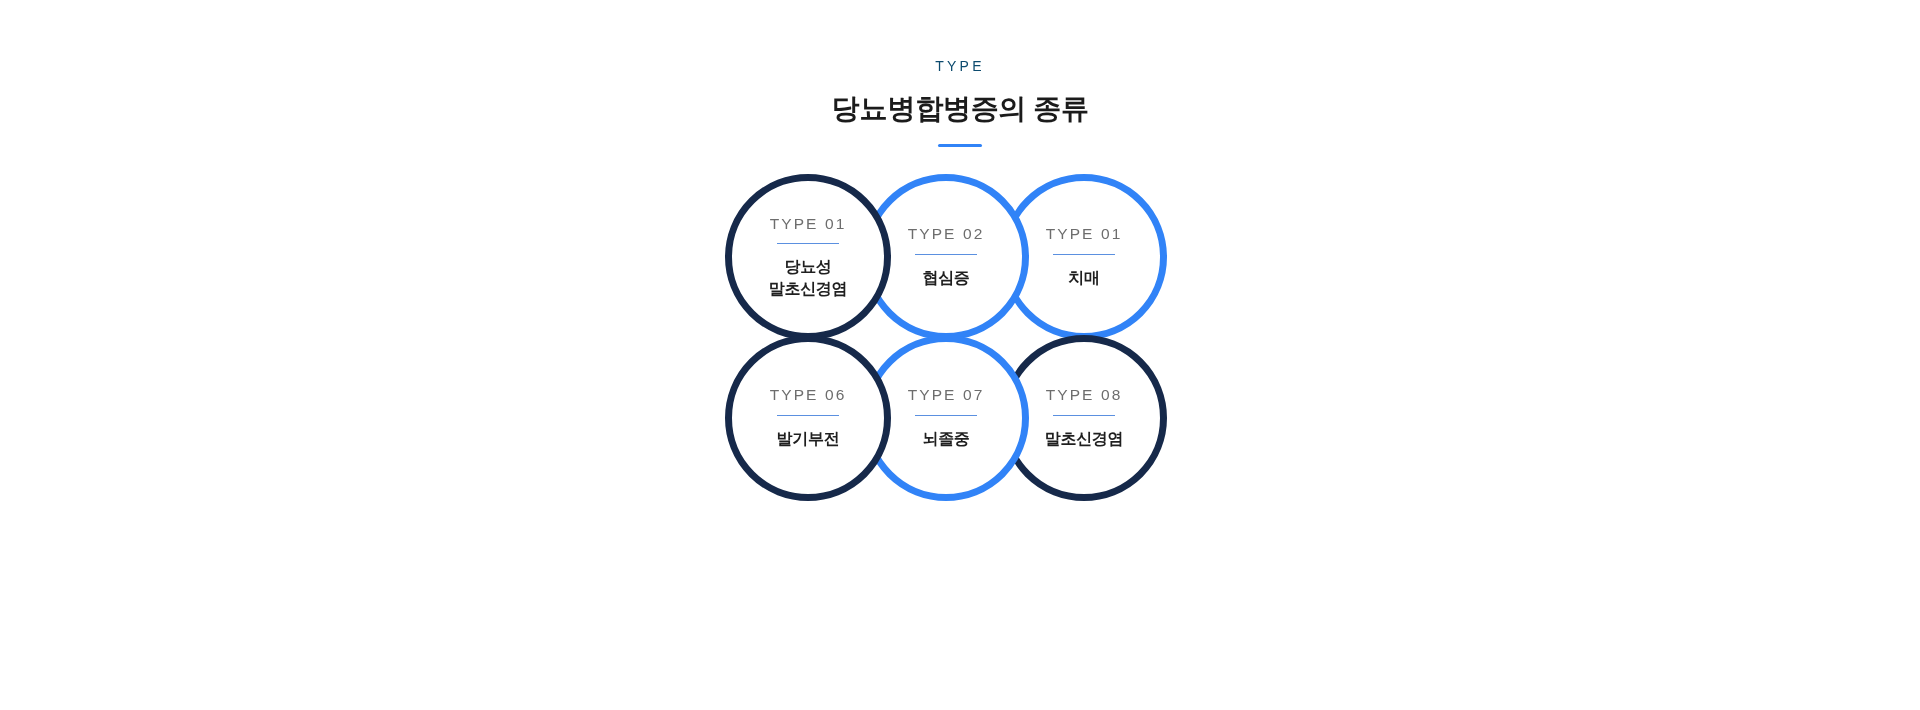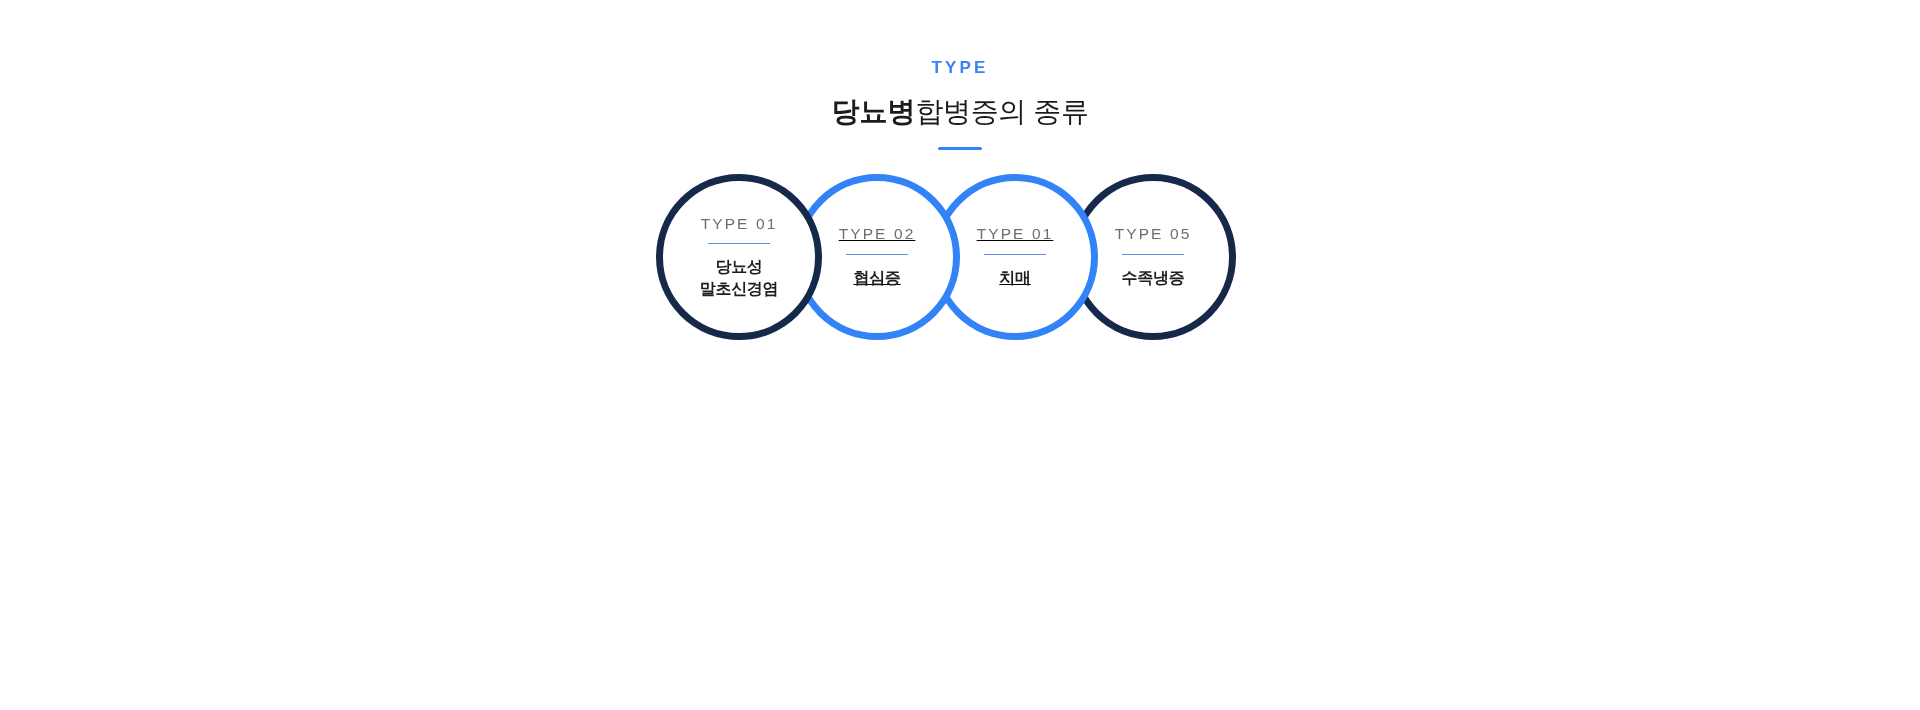--- a/index.html
+++ b/index.html
@@ -19,35 +19,35 @@
 
   
   .header {
     position: absolute;
     left: 0;
     top: 58px;
     width: 1920px;
     text-align: center;
   }
   .eyebrow {
-    font-size: 17px;
+    font-size: 14px;
     letter-spacing: 3.2px;
-    color: #3b82f6;
-    font-weight: 700;
+    color: #0c4a6e;
+    font-weight: 400;
     line-height: 1.2;
   }
   .title {
     margin-top: 16px;
     font-size: 28px;
     color: #1b1b1b;
     line-height: 1.25;
     white-space: nowrap;
   }
   .title .thin { font-weight: 700; }
-  .title .bold { font-weight: 400; letter-spacing: -0.4px; }
+  .title .bold { font-weight: 700; letter-spacing: -0.4px; }
   .title-rule {
     margin: 18px auto 0 auto;
     width: 44px;
     height: 3px;
     background: #3183f7;
     border-radius: 2px;
   }
 
   
   .rows {
@@ -70,21 +70,21 @@
     border-radius: 50%;
     background: #ffffff;
     border: 7px solid #16294a;
     display: flex;
     flex-direction: column;
     align-items: center;
     justify-content: center;
     margin: 0 -14px;
     flex: 0 0 auto;
   }
-  .bubble.accent { border-color: #3183f7; text-decoration: underline; }
+  .bubble.accent { border-color: #3183f7; }
   
   .row .bubble:nth-child(1) { z-index: 5; }
   .row .bubble:nth-child(2) { z-index: 4; }
   .row .bubble:nth-child(3) { z-index: 3; }
   .row .bubble:nth-child(4) { z-index: 2; }
   .row .bubble:nth-child(5) { z-index: 1; }
 
   .bubble-type {
     font-size: 15.5px;
     letter-spacing: 2.1px;
@@ -133,21 +133,33 @@
         <div class="bubble accent">
           <div class="bubble-type">TYPE 02</div>
           <div class="bubble-rule"></div>
           <div class="bubble-label">협심증</div>
         </div>
         <div class="bubble accent">
           <div class="bubble-type">TYPE 01</div>
           <div class="bubble-rule"></div>
           <div class="bubble-label">치매</div>
         </div>
+      </div>
+    <div class="row row-2">
         <div class="bubble">
-          <div class="bubble-type">TYPE 05</div>
+          <div class="bubble-type">TYPE 06</div>
           <div class="bubble-rule"></div>
-          <div class="bubble-label">수족냉증</div>
+          <div class="bubble-label">발기부전</div>
+        </div>
+        <div class="bubble accent">
+          <div class="bubble-type">TYPE 07</div>
+          <div class="bubble-rule"></div>
+          <div class="bubble-label">뇌졸중</div>
+        </div>
+        <div class="bubble">
+          <div class="bubble-type">TYPE 08</div>
+          <div class="bubble-rule"></div>
+          <div class="bubble-label">말초신경염</div>
         </div>
       </div>
   </div>
 
 </div>
 
 </body></html>

